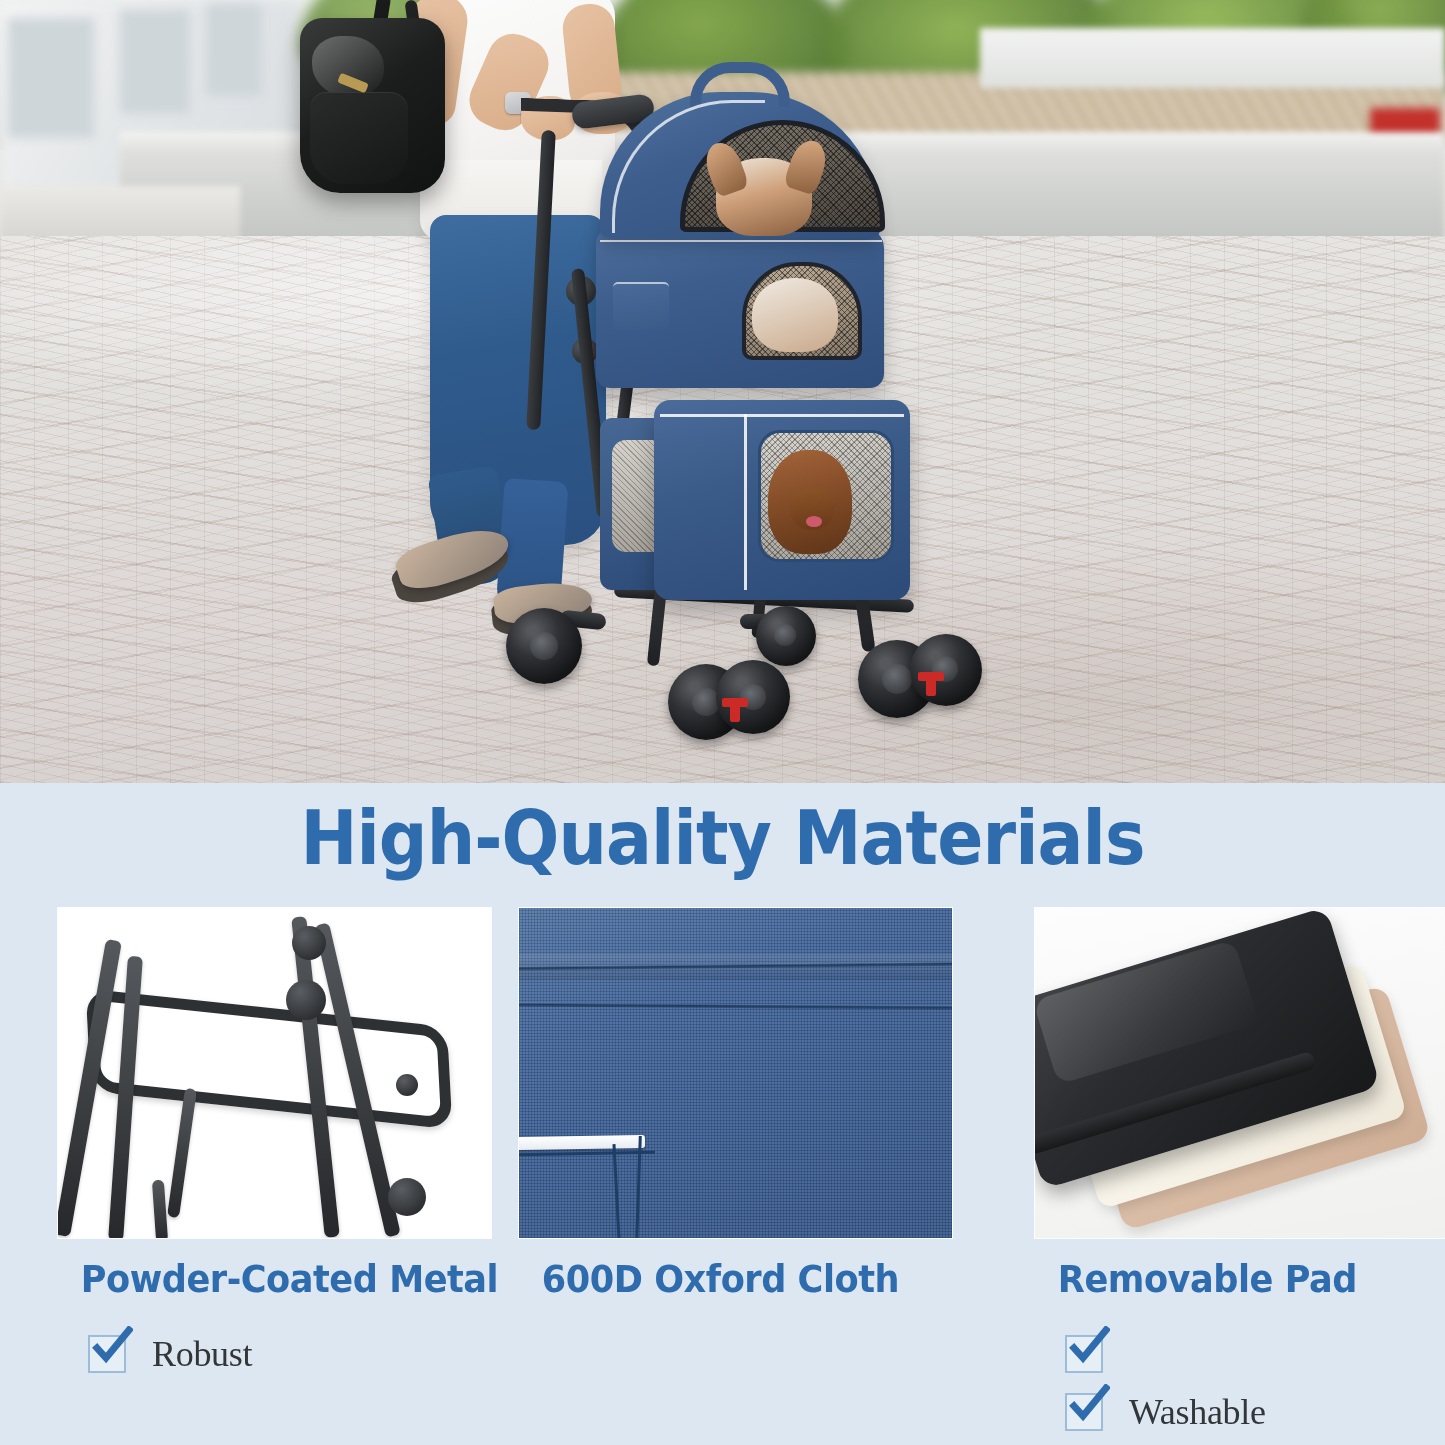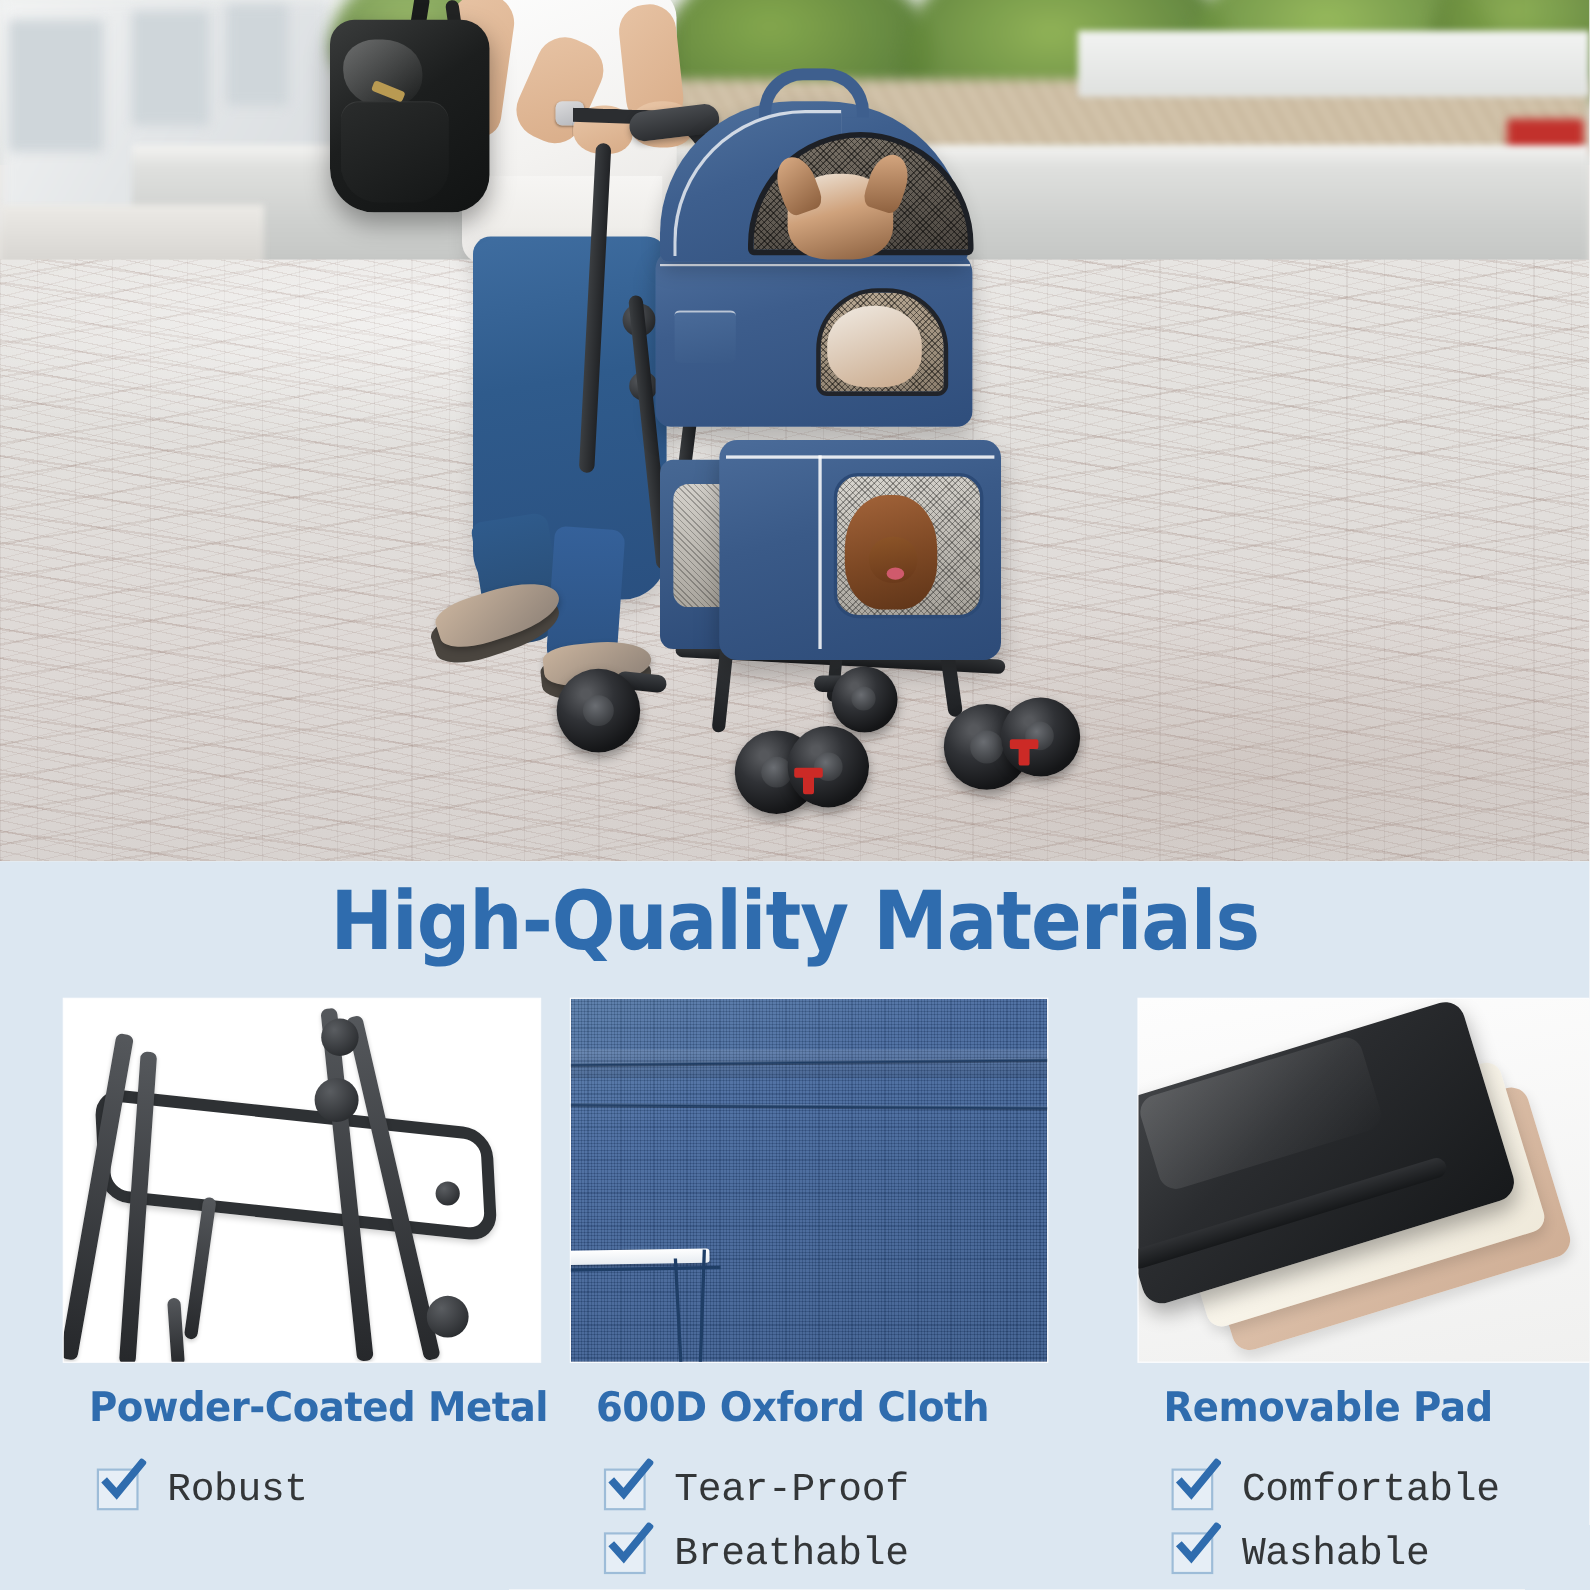--- a/index.html
+++ b/index.html
@@ -180,21 +180,21 @@
 
   .card-title{margin-top:20px;font-family:"DejaVu Sans",sans-serif;font-weight:700;
      font-size:37px;color:#2f6cae;letter-spacing:-.5px;transform:scaleX(.95);transform-origin:left center;
      white-space:nowrap;padding-left:24px;}
 
   .feats{margin-top:24px;padding-left:30px;}
   .feat{display:flex;align-items:center;height:58px;}
   .cbx{position:relative;width:34px;height:34px;flex:0 0 34px;border:2px solid #9dbcd8;
      background:#e6eef6;margin-right:26px;}
   .cbx svg{position:absolute;left:-1px;top:-11px;width:44px;height:44px;}
-  .feat-label{font-family:Liberation Mono, monospace;font-size:36px;color:#333638;letter-spacing:-.3px;
+  .feat-label{font-family:Liberation Serif, serif;font-size:36px;color:#333638;letter-spacing:-.3px;
      white-space:nowrap;}
 
   
   .mf{position:absolute;inset:0;background:#fff;}
   .mf-bar{position:absolute;background:linear-gradient(180deg,#55585c,#26282b);border-radius:6px;
      box-shadow:0 2px 4px rgba(0,0,0,.2);}
   .mf-ring{position:absolute;border:11px solid #2e3134;border-radius:26px;
      box-shadow:0 3px 6px rgba(0,0,0,.18);}
   .mf-joint{position:absolute;border-radius:50%;background:radial-gradient(circle at 35% 30%,#5a5d61,#1d1f22);}
 
@@ -379,59 +379,40 @@
             <div class="ox-fold" style="top:46px;"></div>
             <div class="ox-seam" style="top:56px;transform:rotate(-.6deg);"></div>
             <div class="ox-seam" style="top:96px;transform:rotate(.4deg);"></div>
             <div class="ox-pipe" style="left:-6px;top:228px;width:132px;transform:rotate(-1deg);"></div>
             <div class="ox-stitch" style="left:-6px;top:244px;width:142px;height:3px;transform:rotate(-1deg);"></div>
             <div class="ox-stitch" style="left:118px;top:228px;width:3px;height:104px;transform:rotate(2deg);"></div>
             <div class="ox-stitch" style="left:96px;top:236px;width:3px;height:96px;transform:rotate(-3deg);"></div>
           </div>
         </div>
         <div class="card-title">600D Oxford Cloth</div>
-        <div class="feats">
-          <div class="feat">
-            <span class="cbx">
-              <svg viewBox="0 0 44 44">
-                  <path d="M8 22 L17 32 L40 4" fill="none" stroke="#2f6cae" stroke-width="7" stroke-linecap="square"></path>
-                </svg>
-            </span>
-            <span class="feat-label">Tear-Proof</span>
-          </div>
-          <div class="feat">
-            <span class="cbx">
-              <svg viewBox="0 0 44 44">
-                  <path d="M8 22 L17 32 L40 4" fill="none" stroke="#2f6cae" stroke-width="7" stroke-linecap="square"></path>
-                </svg>
-            </span>
-            <span class="feat-label">Breathable</span>
-          </div>
-        </div>
       </div>
 
       <div class="card c-2">
         <div class="photo">
           <div class="pad">
             <div class="pad-board"></div>
             <div class="pad-foam"></div>
             <div class="pad-cover"></div>
             <div class="pad-sheen"></div>
             <div class="pad-edge"></div>
           </div>
         </div>
         <div class="card-title">Removable Pad</div>
         <div class="feats">
           <div class="feat">
             <span class="cbx">
               <svg viewBox="0 0 44 44">
                   <path d="M8 22 L17 32 L40 4" fill="none" stroke="#2f6cae" stroke-width="7" stroke-linecap="square"></path>
                 </svg>
             </span>
-            <span class="feat-label">Comfortable</span>
           </div>
           <div class="feat">
             <span class="cbx">
               <svg viewBox="0 0 44 44">
                   <path d="M8 22 L17 32 L40 4" fill="none" stroke="#2f6cae" stroke-width="7" stroke-linecap="square"></path>
                 </svg>
             </span>
             <span class="feat-label">Washable</span>
           </div>
         </div>

